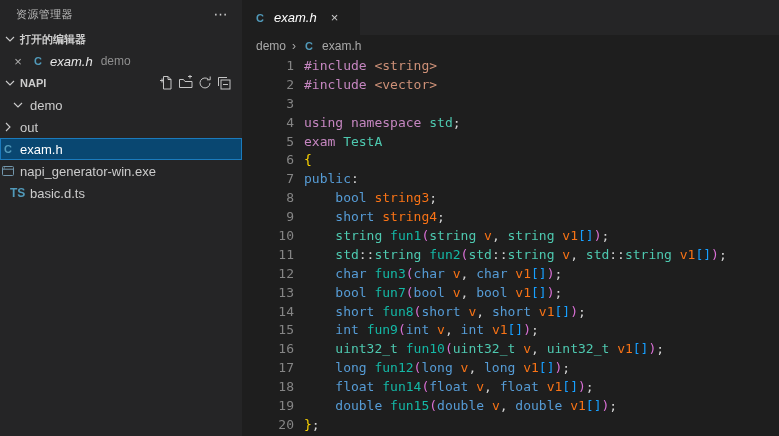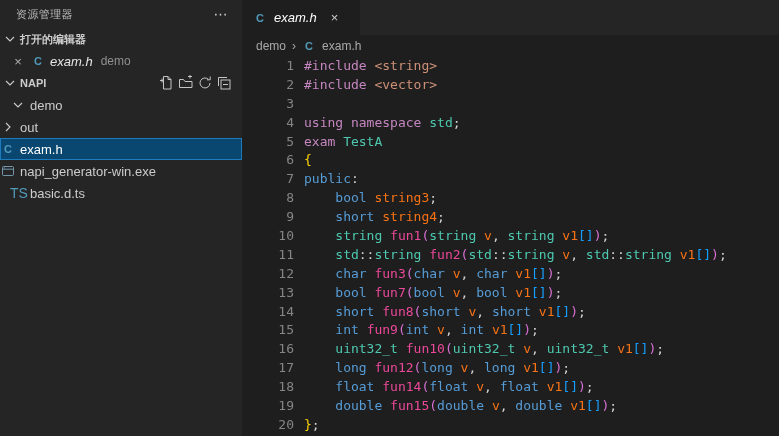--- a/index.html
+++ b/index.html
@@ -13,21 +13,21 @@
   .sb-header .more{font-size:14px;color:#cccccc;cursor:pointer}
   .section-header{height:22px;display:flex;align-items:center;font-weight:700;font-size:11px;color:#cccccc;cursor:pointer;padding-left:2px}
   .section-header .chev{display:flex;align-items:center;width:16px;margin-right:2px}
   .section-header .actions{margin-left:auto;display:flex;gap:3px;padding-right:10px}
   .section-header .actions span{display:flex;align-items:center;cursor:pointer}
   .oe-row{height:22px;display:flex;align-items:center;padding-left:10px;cursor:pointer}
   .oe-row .close{width:16px;color:#b0b0b0;text-align:center;margin-right:4px;cursor:pointer}
   .oe-row .fname{color:#e7e7e7;font-style:italic;margin-left:4px}
   .oe-row .detail{color:#8f8f8f;font-size:12px;margin-left:8px}
   .icon-c{display:inline-block;width:16px;text-align:center;color:#519aba;font-weight:700;font-size:11px;flex-shrink:0}
-  .icon-ts{display:inline-block;width:16px;text-align:left;color:#519aba;font-weight:400;font-size:14px;flex-shrink:0}
+  .icon-ts{display:inline-block;width:16px;text-align:left;color:#519aba;font-weight:700;font-size:12px;flex-shrink:0}
   .tree-row{height:22px;display:flex;align-items:center;color:#cccccc;cursor:pointer;white-space:nowrap}
   .tree-row .tlabel{margin-left:4px}
   .tree-row.lvl0{padding-left:10px}
   .tree-row.lvl1{}
   .tree-row.selected{background:#094771;color:#ffffff;outline:1px solid #1b7bbd;outline-offset:-1px}
   .tree-row svg,.section-header svg{flex-shrink:0}
 
   
   .editor{flex:1;display:flex;flex-direction:column;background:#1e1e1e;overflow:hidden}
   .tabbar{height:35px;background:#252526;display:flex;flex-shrink:0}
@@ -40,21 +40,21 @@
 
   
   .code{flex:1;overflow:hidden;font-family:"DejaVu Sans Mono",monospace;font-size:13px}
   .code-line{display:flex;height:18.9px;line-height:18.9px;white-space:pre}
   .gutter{width:52px;text-align:right;color:#858585;flex-shrink:0}
   .line-content{padding-left:10px;white-space:pre;color:#d4d4d4}
   .tk-pp{color:#c586c0}
   .tk-kw{color:#c586c0}
   .tk-kwb{color:#569cd6}
   .tk-type{color:#4ec9b0}
-  .tk-fn{color:#ec4899}
+  .tk-fn{color:#14b8a6}
   .tk-var{color:#f97316}
   .tk-str{color:#ce9178}
   .tk-pl{color:#d4d4d4}
   .tk-b1{color:#ffd700}
   .tk-b2{color:#da70d6}
   .tk-b3{color:#179fff}
 </style>
 </head>
 <body>
 

